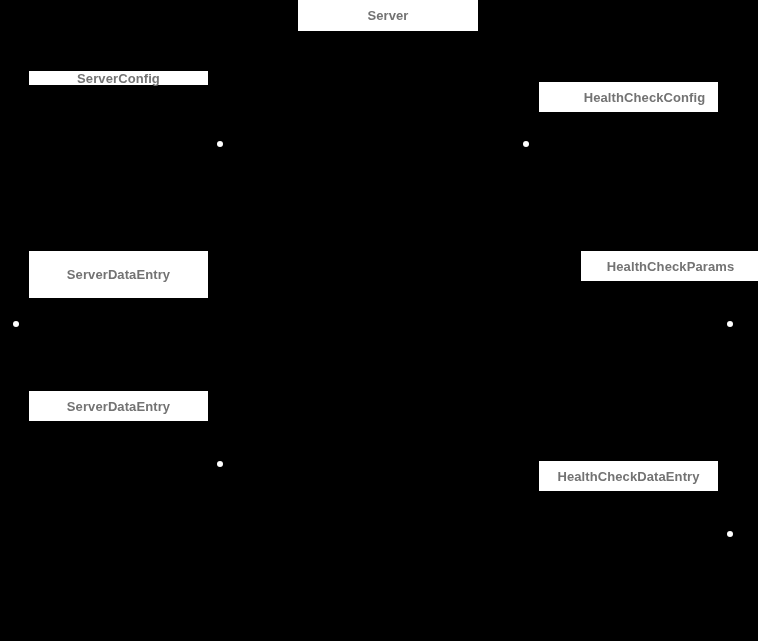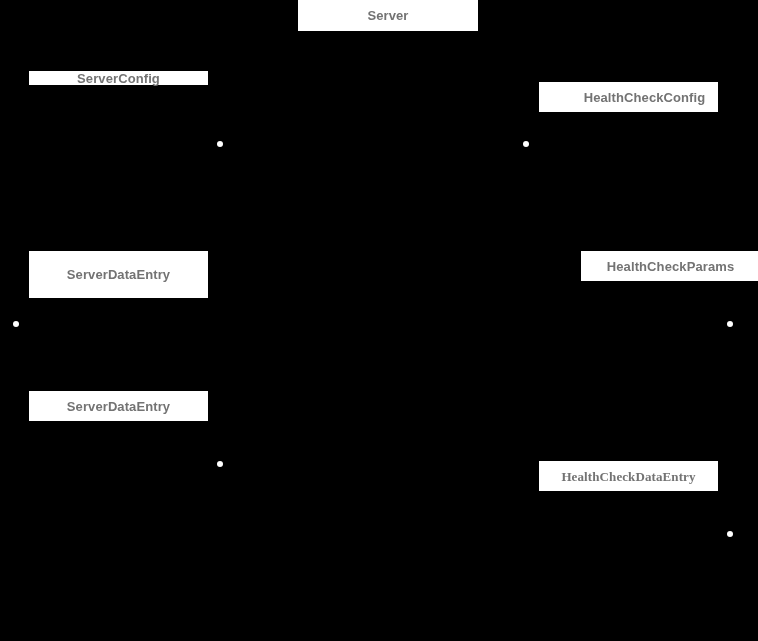--- a/index.html
+++ b/index.html
@@ -76,21 +76,21 @@
   </div>
 
   <div class="node" style="left:539px; top:251px; width:179px; height:30px;margin-left:42px;">
     <span class="node-label">HealthCheckParams</span>
   </div>
 
   <div class="node" style="left:29px; top:391px; width:179px; height:30px;">
     <span class="node-label">ServerDataEntry</span>
   </div>
 
-  <div class="node" style="left:539px; top:461px; width:179px; height:30px;font-family:Liberation Serif, serif;">
+  <div class="node" style="left:539px; top:461px; width:179px; height:30px;">
     <span class="node-label">HealthCheckDataEntry</span>
   </div>
 
   <div class="dot" style="left:217px; top:141px;"></div>
   <div class="dot" style="left:523px; top:141px;"></div>
   <div class="dot" style="left:13px; top:321px;"></div>
   <div class="dot" style="left:727px; top:321px;"></div>
   <div class="dot" style="left:217px; top:461px;"></div>
   <div class="dot" style="left:727px; top:531px;"></div>
 

